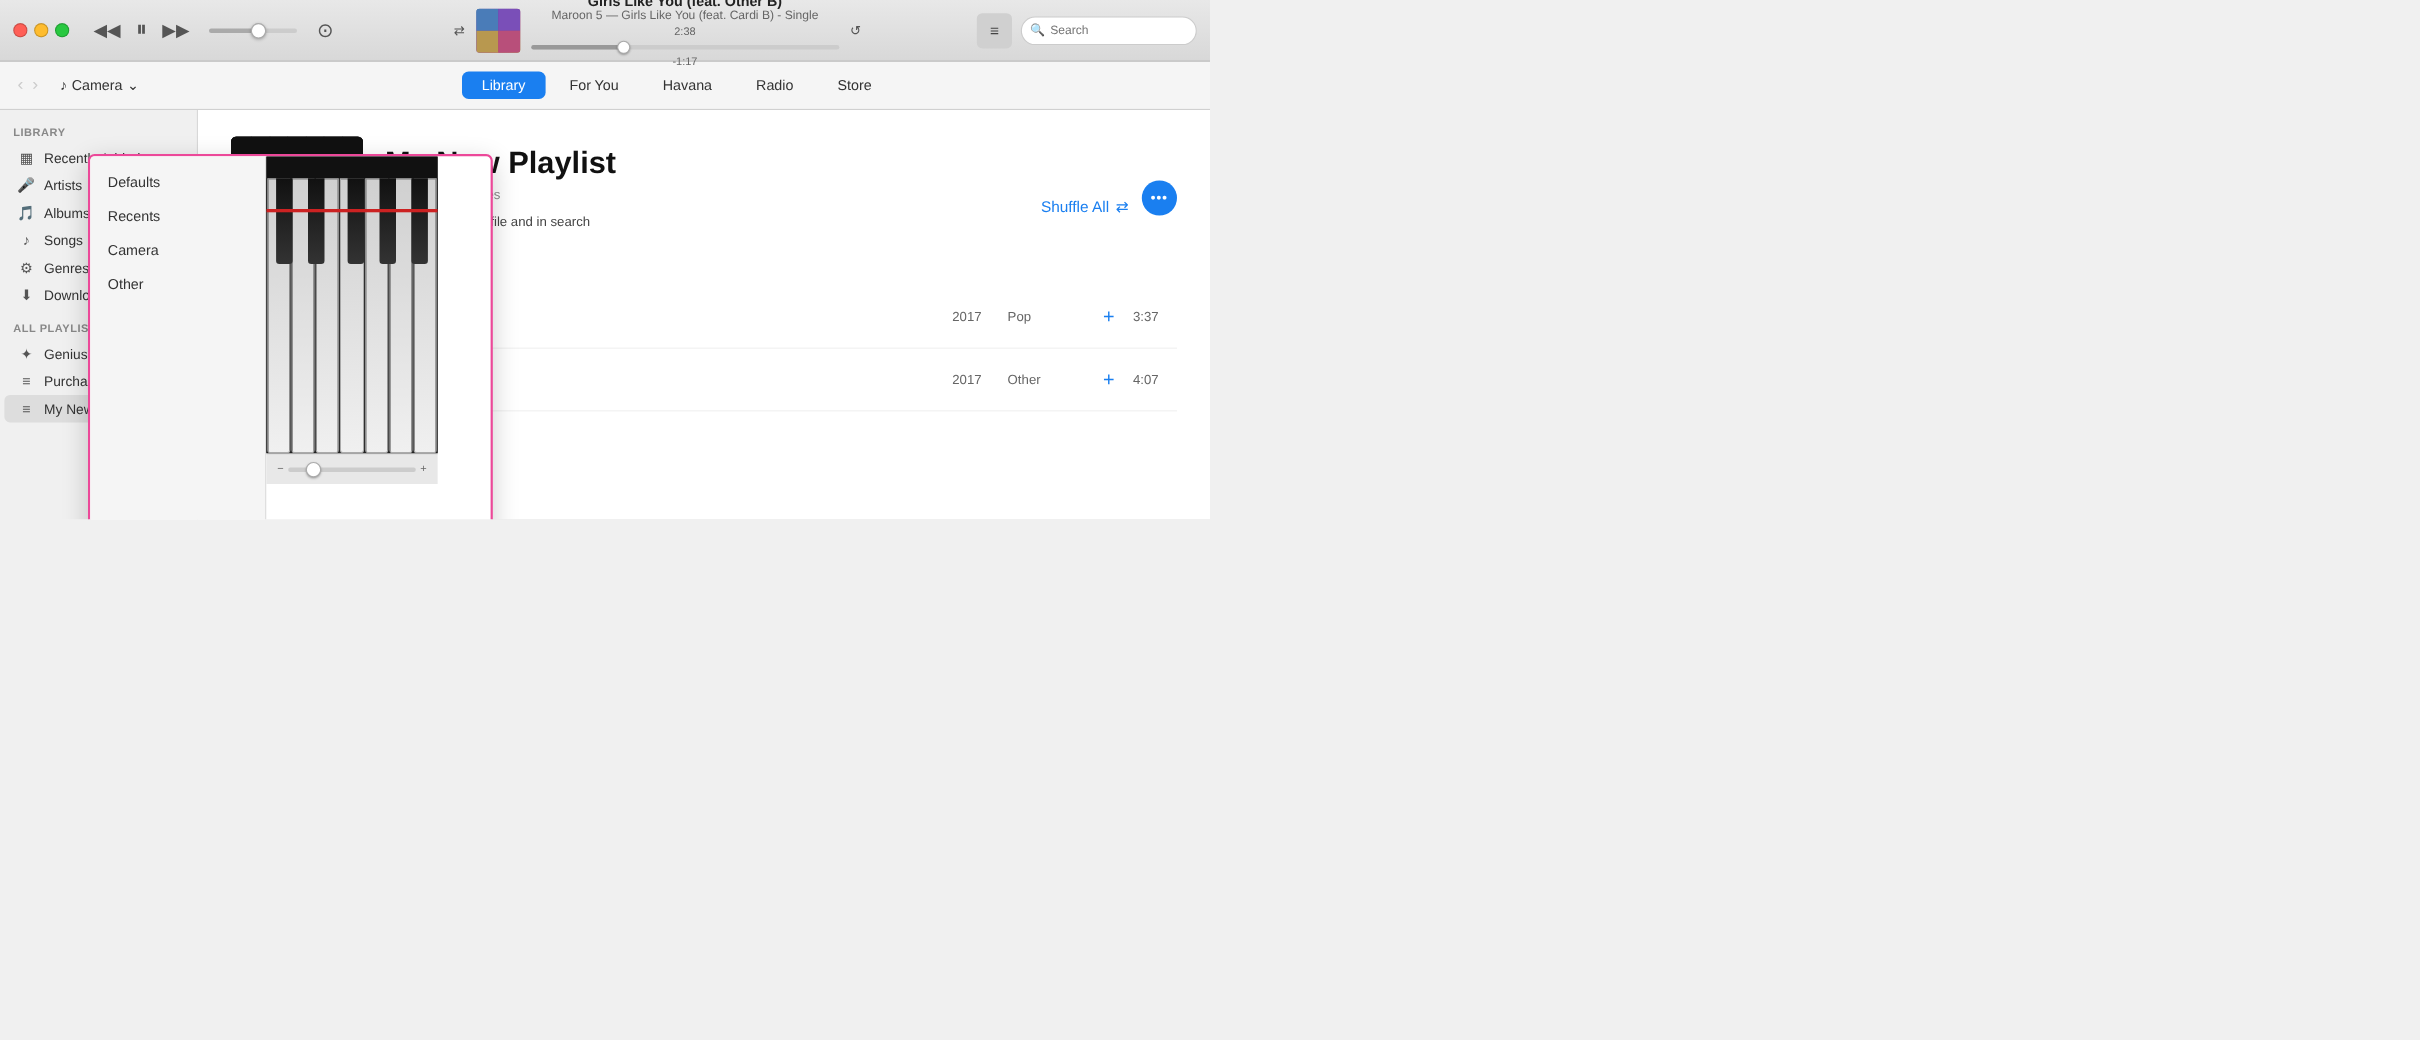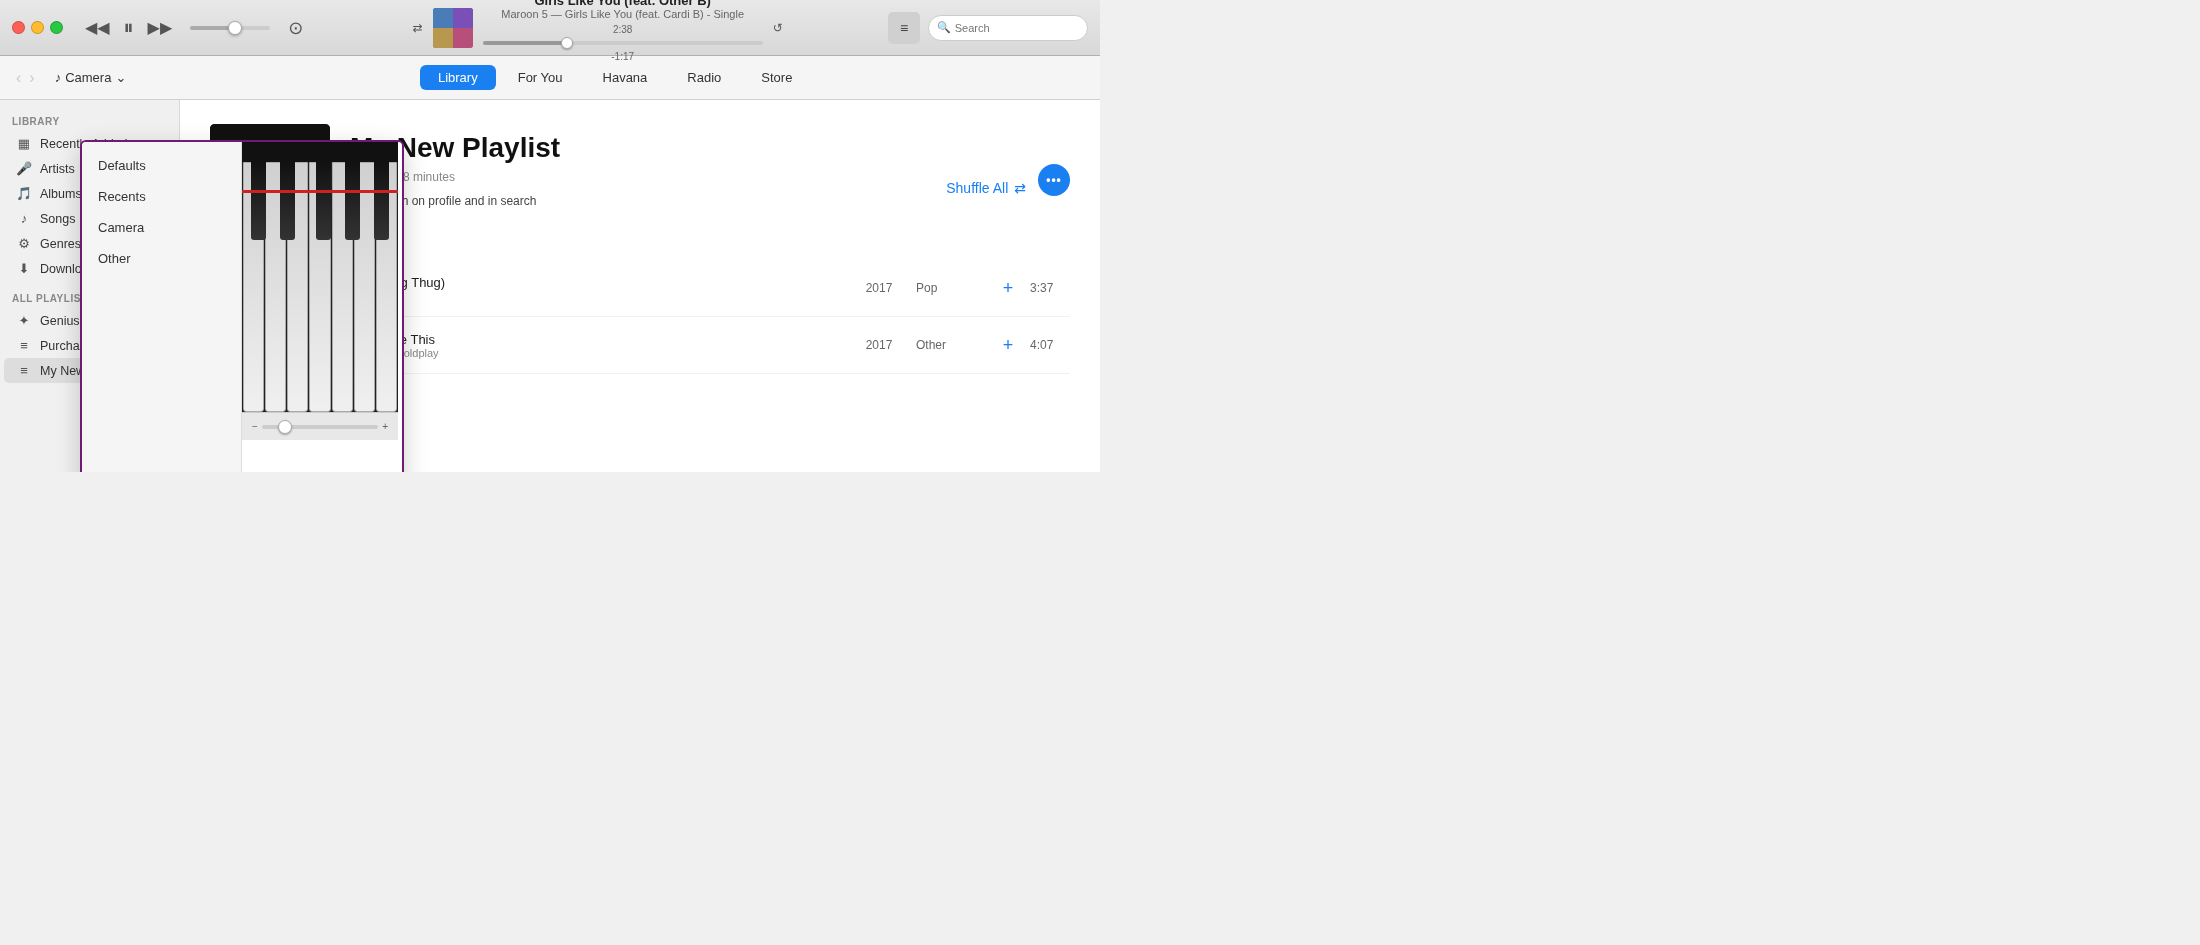--- a/index.html
+++ b/index.html
@@ -455,23 +455,23 @@
     .popup-overlay {
       position: absolute;
       top: 0; left: 0; right: 0; bottom: 0;
       z-index: 100;
       pointer-events: none;
     }
     .popup-container {
       position: absolute;
       top: 140px;
       left: 80px;
-      width: 324px;
+      width: 368px;
       background: white;
-      border: 2px solid #701a75;
+      border: 2px solid #ec4899;
       border-radius: 6px;
       box-shadow: 0 8px 24px rgba(0,0,0,0.2);
       pointer-events: all;
       overflow: hidden;
     }
     .popup-menu {
       width: 160px;
       background: #f5f5f5;
       float: left;
       padding: 8px 0;

